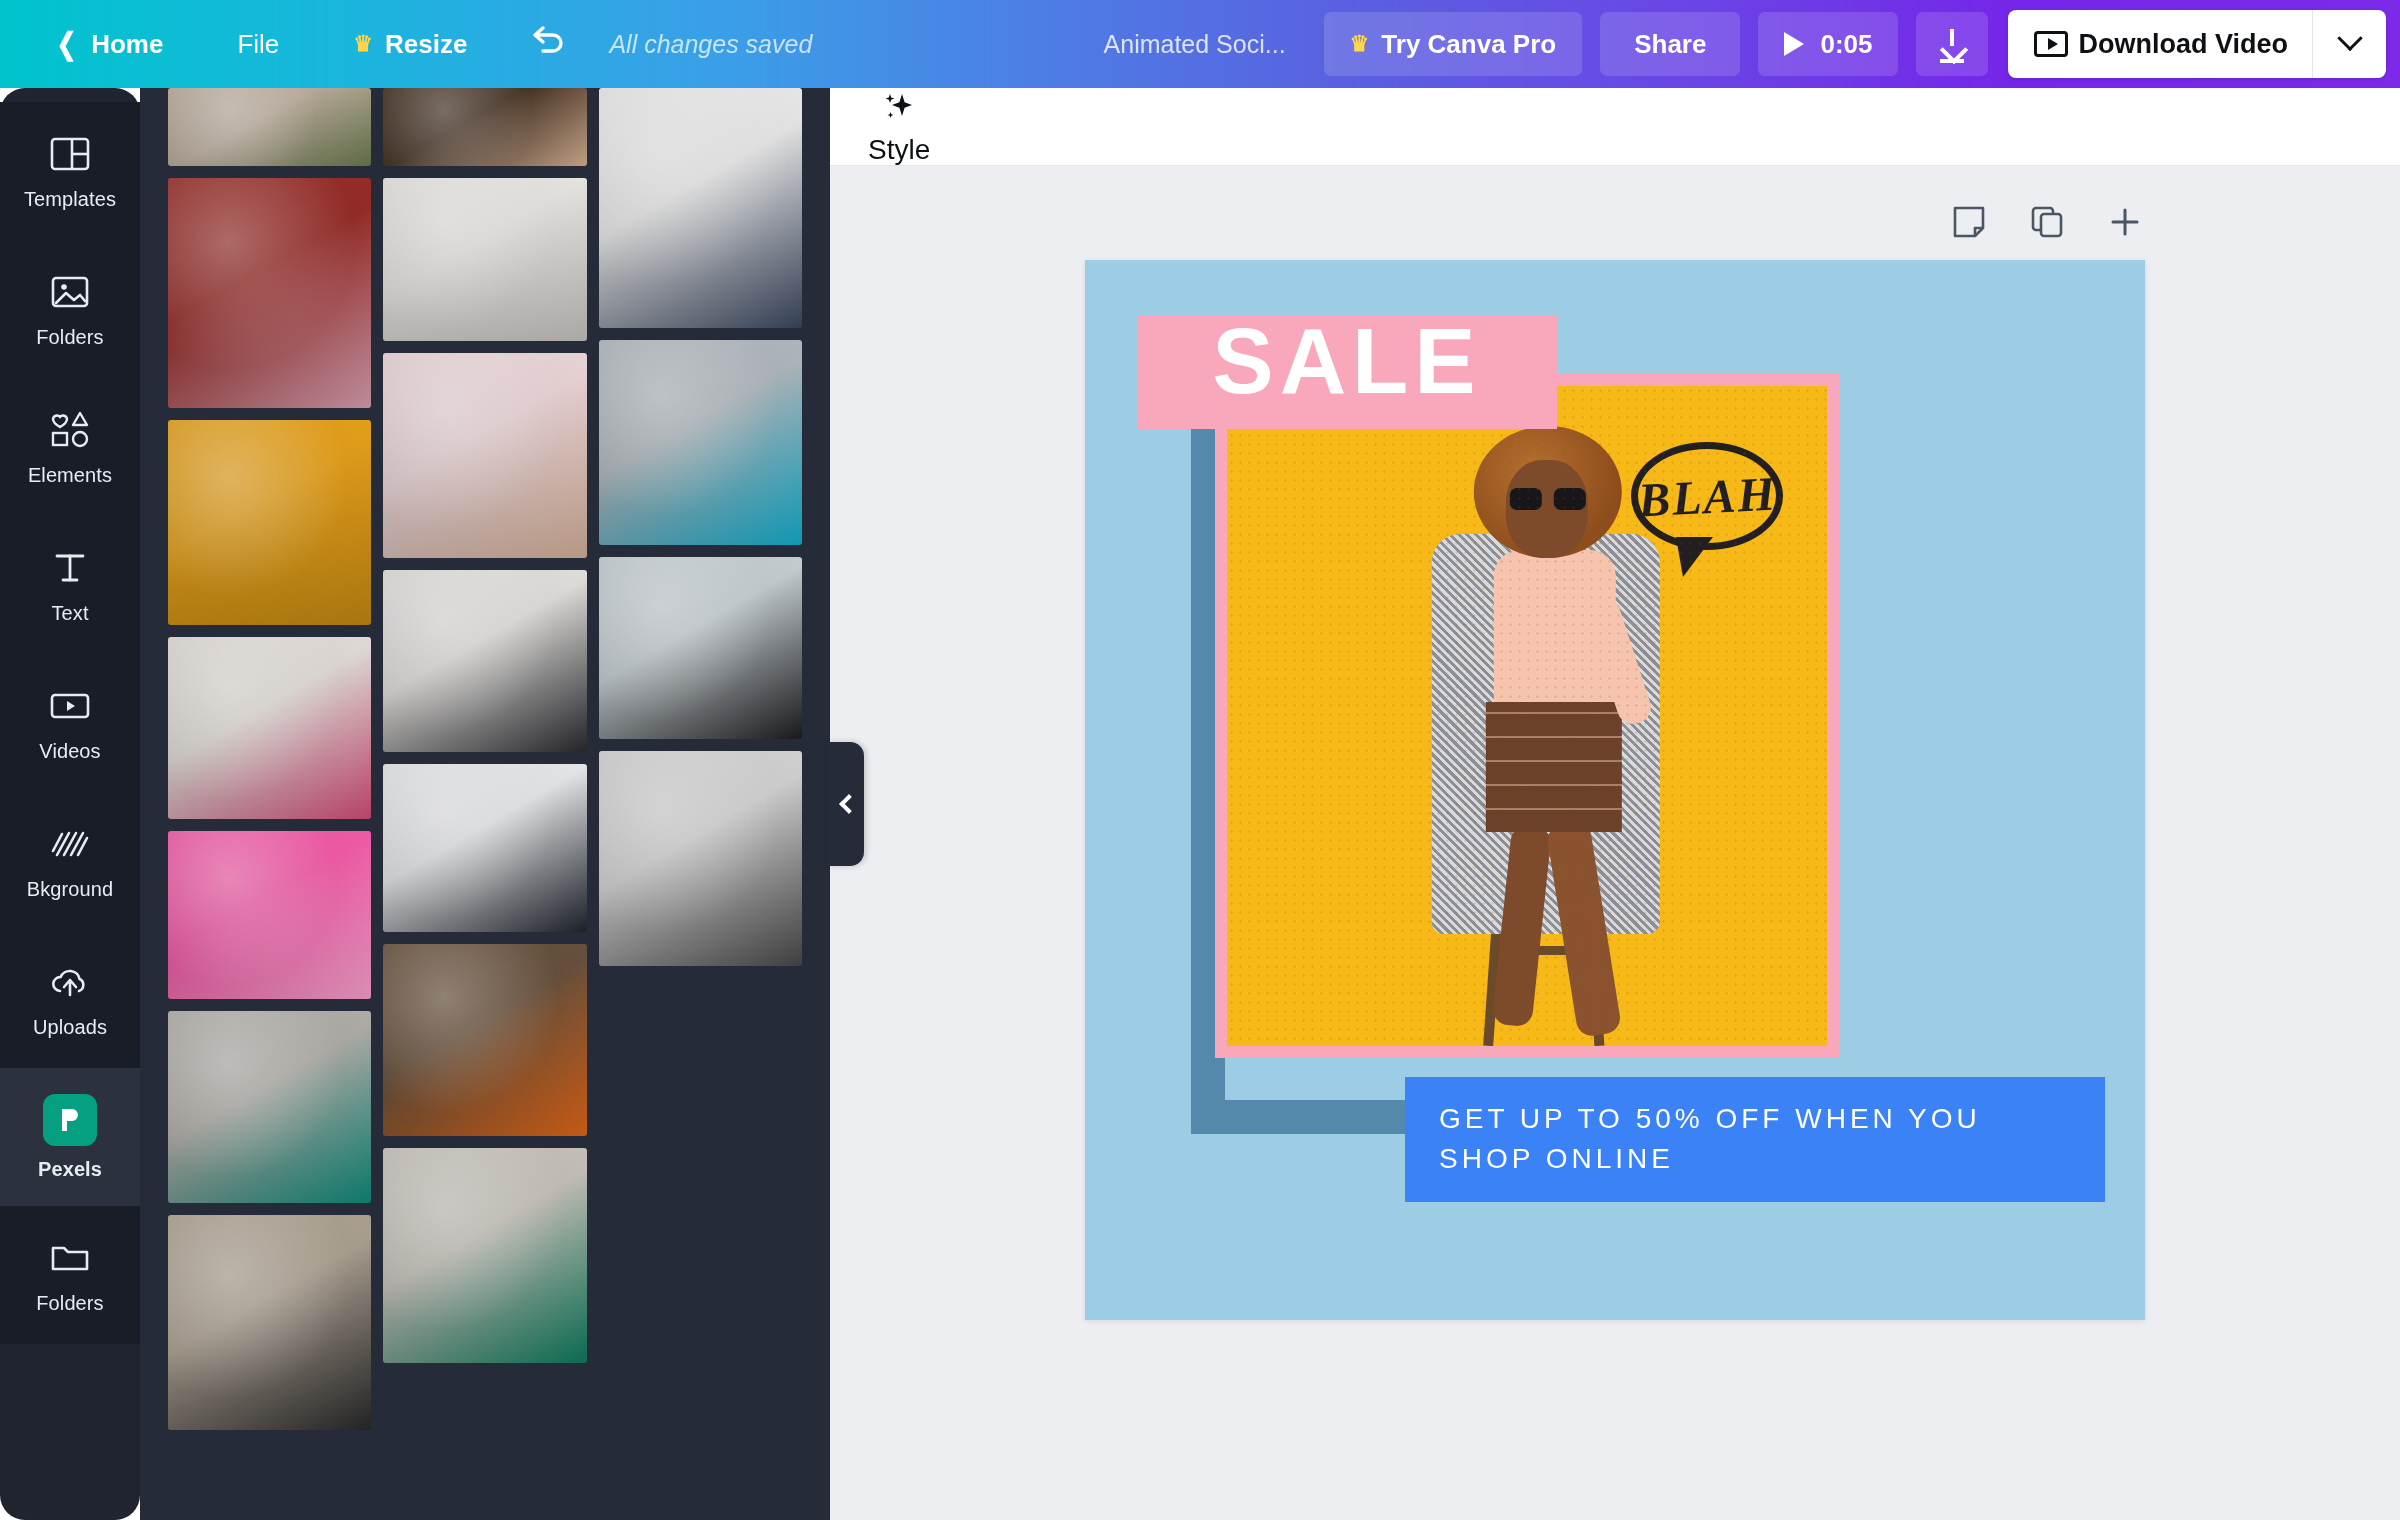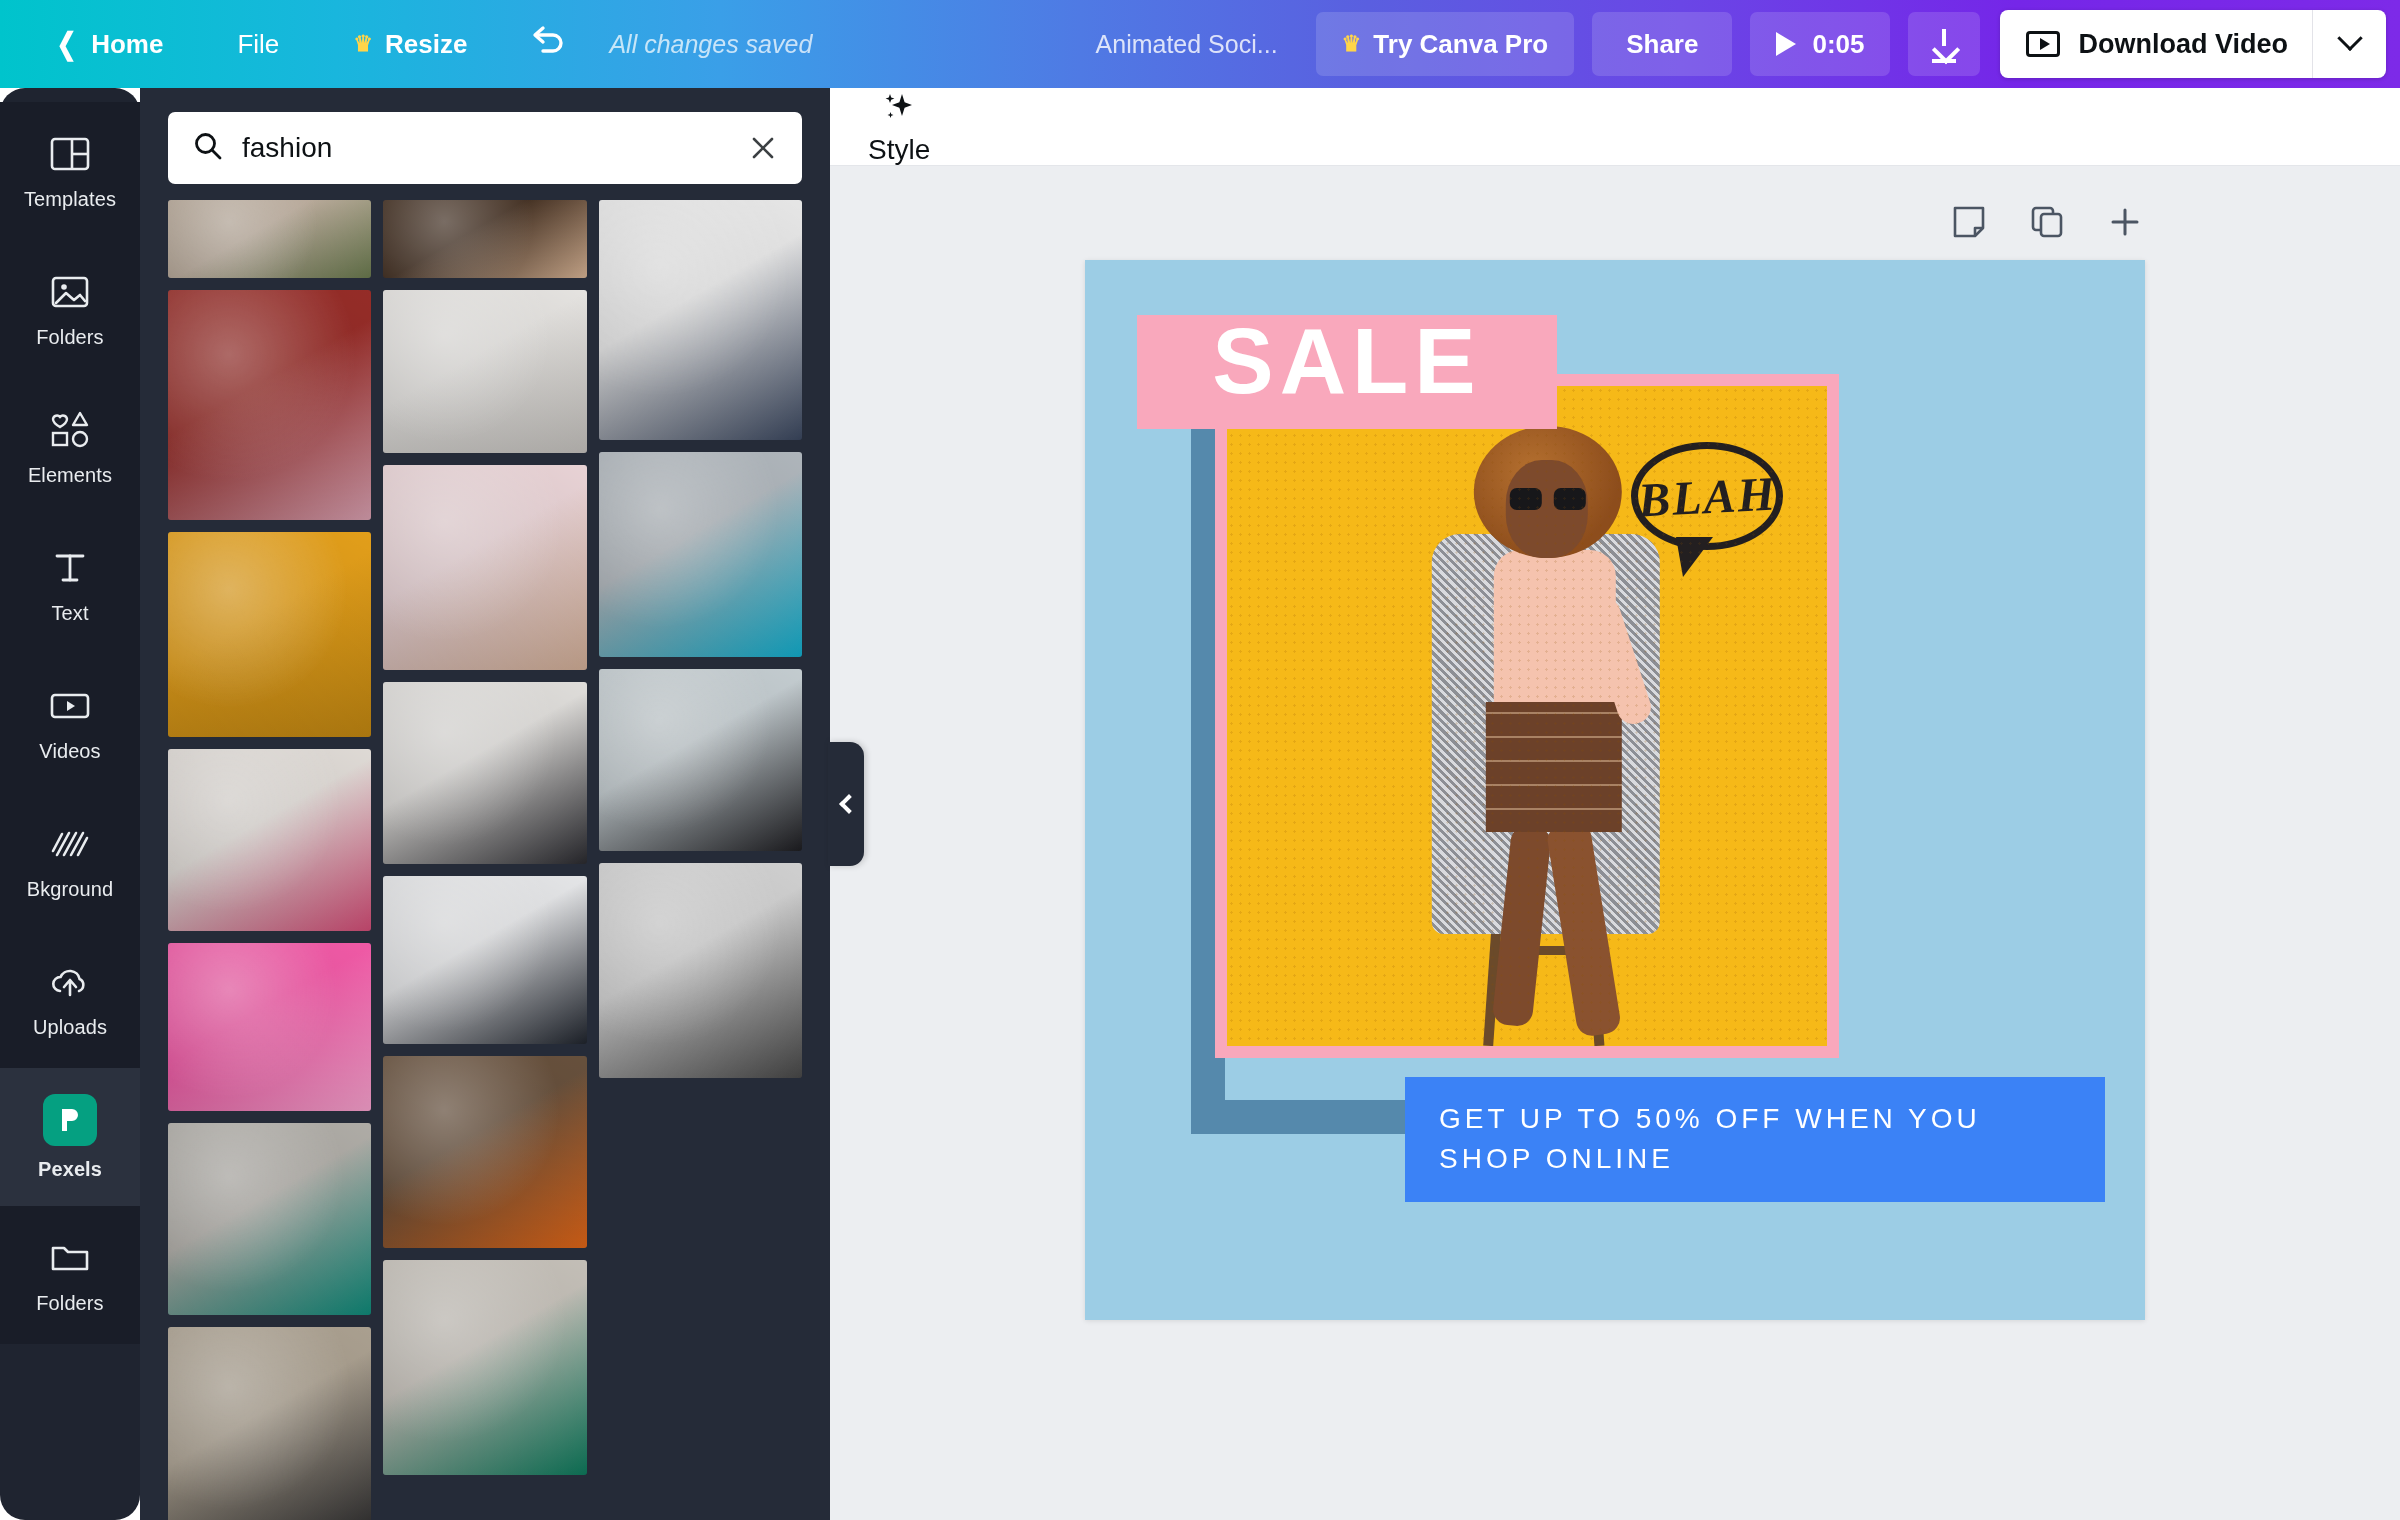--- a/index.html
+++ b/index.html
@@ -70,21 +70,21 @@
     border-right: 4px solid #fff; border-bottom: 4px solid #fff; transform: rotate(45deg);
   }
   .dlbar { position: absolute; left: 1px; bottom: -4px; width: 24px; height: 4px; background: #fff; }
 
   .dl-group {
     display: flex; align-items: stretch; margin-left: 20px; margin-right: 14px;
     background: #fff; border-radius: 8px; height: 68px; overflow: hidden;
     box-shadow: 0 1px 4px rgba(0,0,0,0.18);
   }
   .dl-main {
-    display: flex; align-items: center; gap: 18px; padding: 0 24px 0 26px;
+    display: flex; align-items: center; gap: 10px; padding: 0 24px 0 26px;
     color: #0d1114; font-size: 27px; font-weight: 600; cursor: pointer; white-space: nowrap;
   }
   .vid-ico {
     width: 34px; height: 26px; border: 3px solid #0d1114; border-radius: 4px;
     display: flex; align-items: center; justify-content: center;
   }
   .vid-ico i {
     width: 0; height: 0; border-left: 10px solid #0d1114;
     border-top: 6px solid transparent; border-bottom: 6px solid transparent;
     margin-left: 3px;
@@ -459,37 +459,20 @@
           <svg width="42" height="34" viewBox="0 0 42 34" fill="none">
             <path d="M4 28 V7 h11 l4 4 h19 v17 z" stroke="#e9ecef" stroke-width="2.6" fill="none" stroke-linejoin="round"></path>
           </svg>
         </span>
         <span class="rail-label">Folders</span>
       </div>
     </div>
 
     <div class="panel">
 
-      <div class="search-wrap">
-        <div class="search-box">
-          <span class="search-ico">
-            <svg width="32" height="32" viewBox="0 0 32 32" fill="none">
-              <circle cx="13.5" cy="13.5" r="9" stroke="#0d1114" stroke-width="2.8"></circle>
-              <line x1="20" y1="20" x2="28" y2="28" stroke="#0d1114" stroke-width="2.8" stroke-linecap="round"></line>
-            </svg>
-          </span>
-          <input class="search-input" type="text" value="fashion" style="">
-          <span class="search-clear">
-            <svg width="30" height="30" viewBox="0 0 30 30" fill="none">
-              <line x1="6" y1="6" x2="24" y2="24" stroke="#3c4043" stroke-width="2.6" stroke-linecap="round"></line>
-              <line x1="24" y1="6" x2="6" y2="24" stroke="#3c4043" stroke-width="2.6" stroke-linecap="round"></line>
-            </svg>
-          </span>
-        </div>
-      </div>
 
       <div class="grid-scroll">
         <div class="grid-cols" id="grid">
             <div class="gcol" style="flex: 1 1 0px;">
               <div class="ph" title="women in yellow dresses outdoors" style="height: 78px; background: linear-gradient(150deg, rgb(201, 185, 168) 0%, rgb(201, 185, 168) 42%, rgb(106, 122, 78) 100%);">
                 <div style="position: absolute; inset: 0px; background: radial-gradient(circle at 30% 28%, rgba(255, 255, 255, 0.3), transparent 58%), linear-gradient(210deg, rgba(0, 0, 0, 0.06), rgba(0, 0, 0, 0.22));"></div>
               </div>
               <div class="ph" title="model in patterned pink outfit" style="height: 230px; background: linear-gradient(150deg, rgb(158, 47, 42) 0%, rgb(158, 47, 42) 42%, rgb(226, 167, 184) 100%);">
                 <div style="position: absolute; inset: 0px; background: radial-gradient(circle at 30% 28%, rgba(255, 255, 255, 0.3), transparent 58%), linear-gradient(210deg, rgba(0, 0, 0, 0.06), rgba(0, 0, 0, 0.22));"></div>
               </div>

